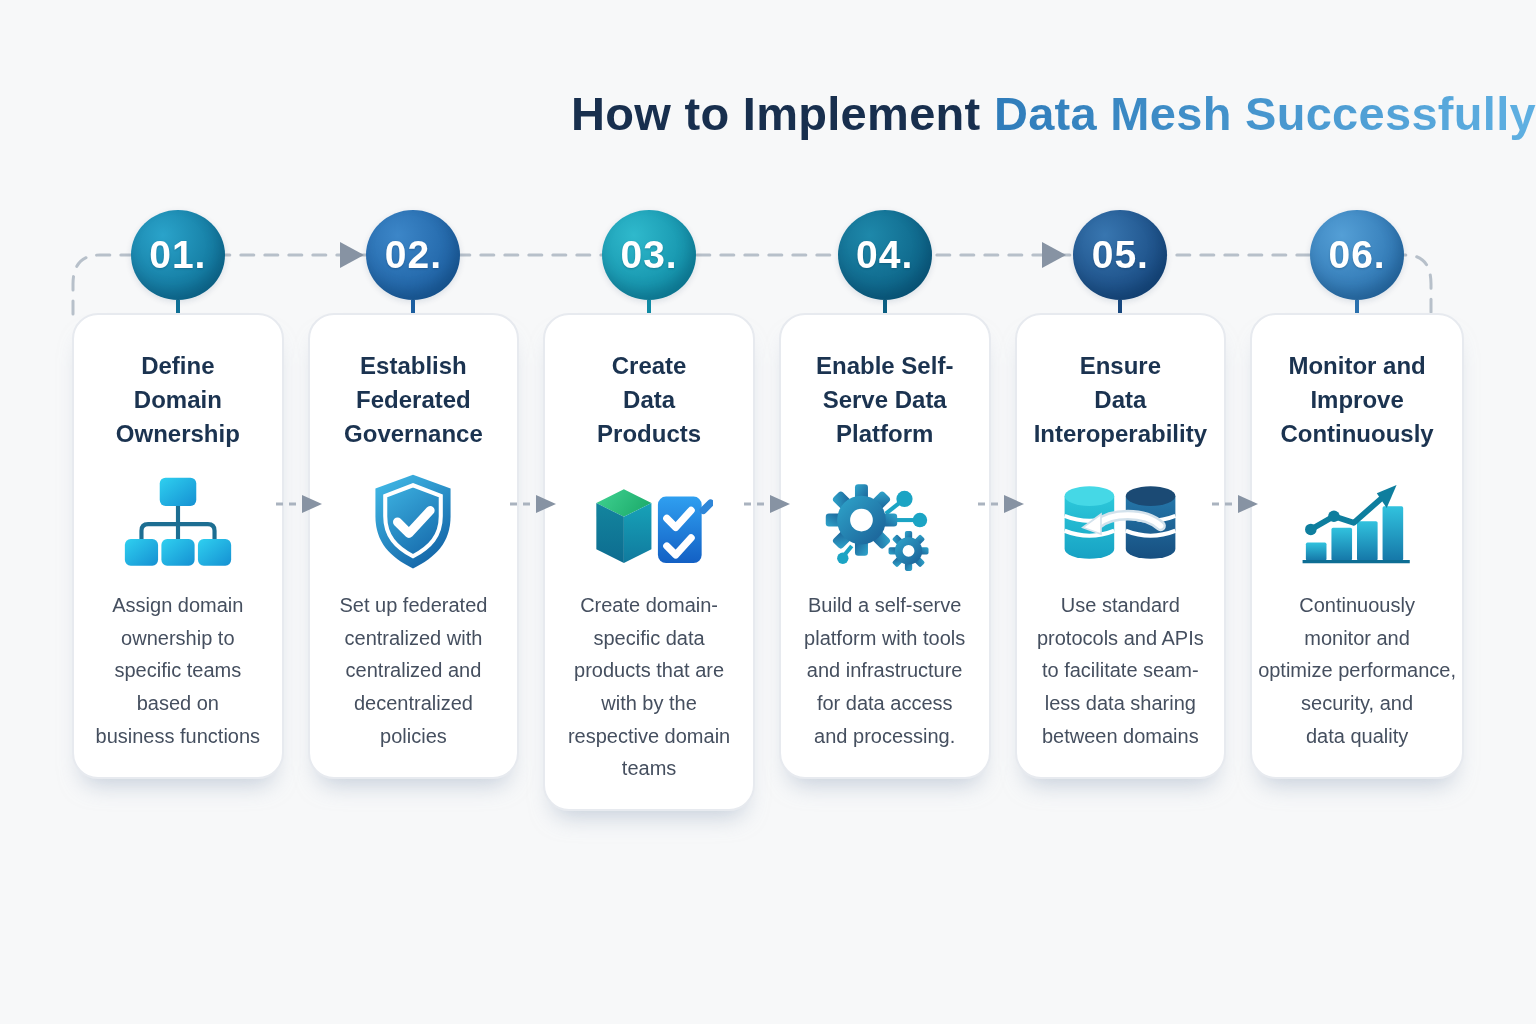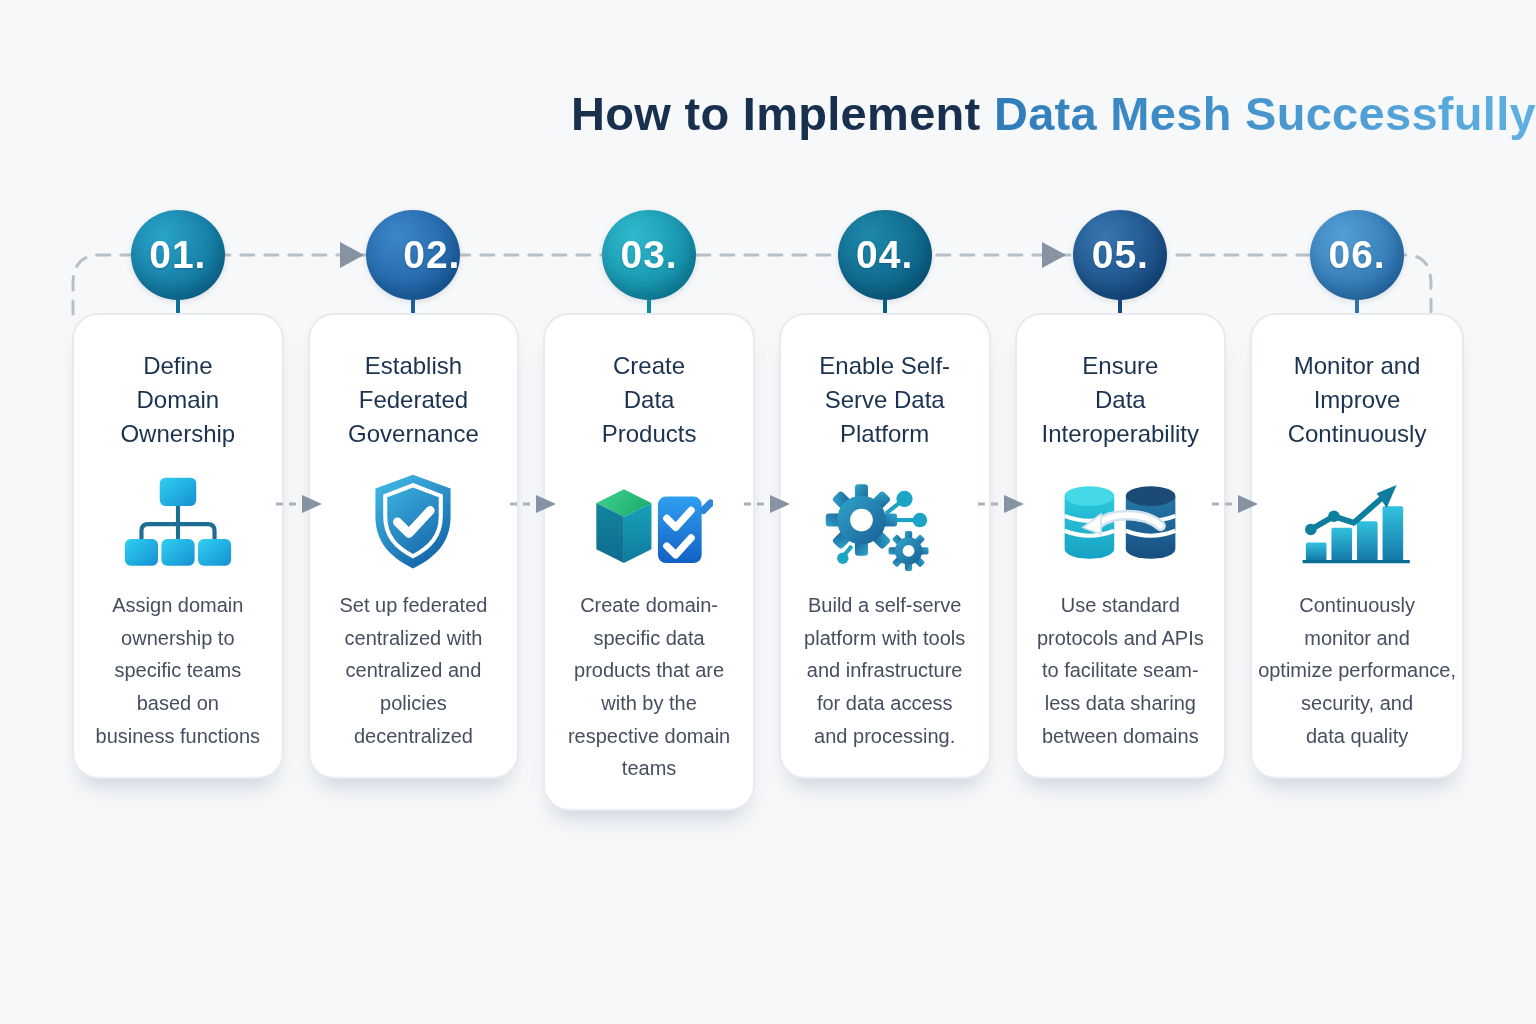--- a/index.html
+++ b/index.html
@@ -31,21 +31,21 @@
   }
   .circle-num{color:#ffffff;font-size:39px;font-weight:700;letter-spacing:1px;
     text-shadow:0 1px 2px rgba(0,30,60,.25);}
   .stem{width:4px;height:13px;}
   .card{
     width:100%;box-sizing:border-box;min-height:466px;
     background:#ffffff;border:2px solid #e7eaef;border-radius:26px;
     box-shadow:0 16px 22px -10px rgba(168,182,200,.6);
     padding:34px 6px 24px;text-align:center;
   }
-  .card-title{font-size:24px;font-weight:400;color:#1b3350;line-height:1.42;}
+  .card-title{font-size:24px;font-weight:700;color:#1b3350;line-height:1.42;}
   .card-icon{height:102px;margin:20px 0 16px;display:flex;align-items:center;justify-content:center;}
   .card-body{font-size:20px;color:#454f5f;line-height:1.63;text-align:center;}
   .title-line,.body-line{white-space:nowrap;}
   .gap-arrow{position:absolute;top:494px;z-index:3;width:48px;height:20px;}
 </style>
 </head>
 <body>
 
 <svg id="header-lines" width="1536" height="420">
   <path d="M73 314 V284 Q73 255 100 255 H1406 Q1431 255 1431 284 V338" fill="none" stroke="#b7c0ca" stroke-width="3" stroke-dasharray="13 11" stroke-linecap="round"></path>
@@ -89,21 +89,21 @@
         <div class="card-body">
           <div class="body-line">Assign domain</div>
           <div class="body-line">ownership to</div>
           <div class="body-line">specific teams</div>
           <div class="body-line">based on</div>
           <div class="body-line">business functions</div>
         </div>
       </div>
     </div>
     <div class="column">
-      <div class="circle" style="background: radial-gradient(circle at 34% 28%, rgb(60, 134, 200), rgb(27, 94, 160) 80%); justify-content: flex-end;">
+      <div class="circle" style="background: radial-gradient(circle at 34% 28%, rgb(60, 134, 200), rgb(27, 94, 160) 80%);">
         <span class="circle-num">02.</span>
       </div>
       <div class="stem" style="background: rgb(27, 94, 160);"></div>
       <div class="card">
         <div class="card-title">
           <div class="title-line">Establish</div>
           <div class="title-line">Federated</div>
           <div class="title-line">Governance</div>
         </div>
         <div class="card-icon">
@@ -116,22 +116,22 @@
             </defs>
   <path d="M60 3 L106 20 V54 C106 86 88 104 60 118 C32 104 14 86 14 54 V20 Z" fill="url(#gsh)"></path>
   <path d="M60 16 L94 29 V54 C94 78 81 92 60 103 C39 92 26 78 26 54 V29 Z" fill="none" stroke="#ffffff" stroke-width="5"></path>
   <path d="M41 61 L55 75 L81 47" fill="none" stroke="#ffffff" stroke-width="11" stroke-linecap="round" stroke-linejoin="round"></path>
 </svg>
         </div>
         <div class="card-body">
           <div class="body-line">Set up federated</div>
           <div class="body-line">centralized with</div>
           <div class="body-line">centralized and</div>
+          <div class="body-line">decentralized</div>
           <div class="body-line">policies</div>
-          <div class="body-line">decentralized</div>
         </div>
       </div>
     </div>
     <div class="column">
       <div class="circle" style="background: radial-gradient(circle at 34% 28%, rgb(47, 185, 204), rgb(15, 138, 164) 80%);">
         <span class="circle-num">03.</span>
       </div>
       <div class="stem" style="background: rgb(15, 138, 164);"></div>
       <div class="card">
         <div class="card-title">

